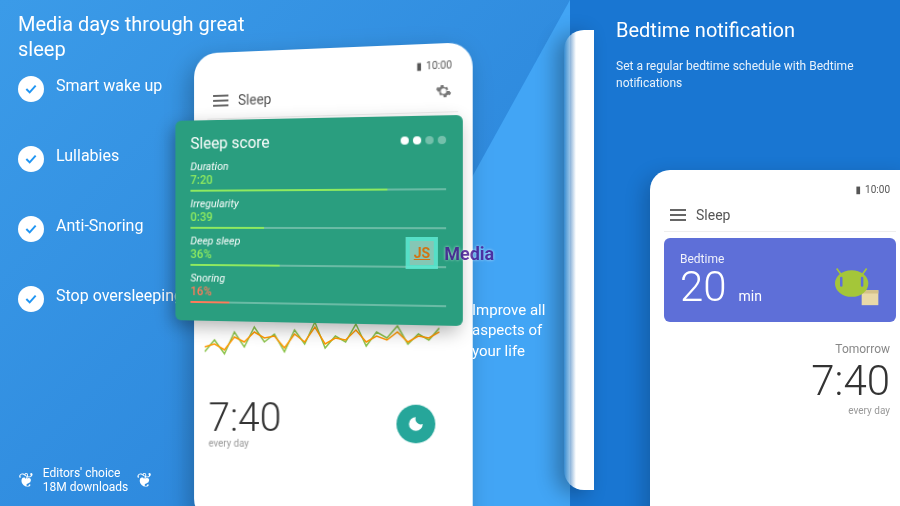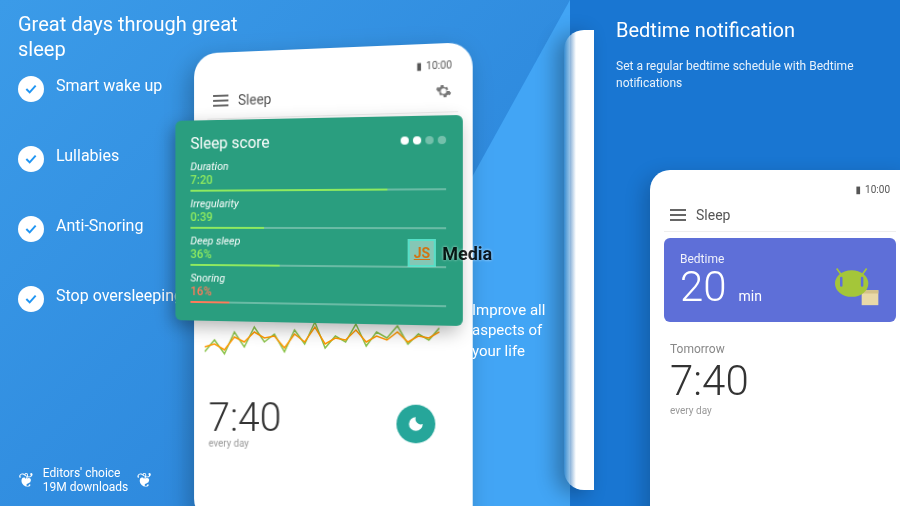--- a/index.html
+++ b/index.html
@@ -57,38 +57,38 @@
 .phone2 { position: absolute; right: -10px; top: 170px; width: 260px; height: 400px; background: #fff; border-radius: 20px 0 0 0; box-shadow: -6px 6px 20px rgba(0,0,0,0.2); padding: 12px 14px; }
 .phone2-edge { position: absolute; left: 564px; top: 30px; width: 30px; height: 460px; background: linear-gradient(90deg, rgba(0,0,0,0.15), #fff 40%); border-radius: 20px 0 0 20px; box-shadow: -8px 4px 20px rgba(0,0,0,0.3); }
 
 .bedtime-card { background: #5e6fd8; border-radius: 6px; padding: 14px 16px; color: #fff; margin-top: 6px; display: flex; justify-content: space-between; align-items: flex-end; }
 .bedtime-left .label { font-size: 12px; opacity: 0.9; }
 .bedtime-val { display: flex; align-items: baseline; gap: 12px; }
 .bedtime-num { font-size: 42px; font-weight: 300; line-height: 1; }
 .bedtime-unit { font-size: 14px; }
 .android-icon { width: 50px; height: 44px; }
 
-.tomorrow-card { margin-top: 10px; padding: 10px 6px; }
+.tomorrow-card { margin-top: 10px; padding: 10px 6px; text-align: right; }
 .tomorrow-label { font-size: 12px; color: #888; }
 .tomorrow-time { font-size: 42px; font-weight: 300; color: #333; }
 .tomorrow-sub { font-size: 10px; color: #999; }
 
 .watermark { position: absolute; left: 50%; top: 50%; transform: translate(-50%, -50%); display: flex; align-items: center; gap: 6px; z-index: 10; opacity: 0.85; }
-.watermark .jsbox { border: 2px solid #5eead4; color: #ef6c00; font-weight: 700; font-size: 14px; padding: 4px 4px; background: rgba(255,255,255,0.5); text-decoration: underline; }
-.watermark .media { color: #000000; font-weight: 700; font-size: 18px; text-shadow: 0 0 3px rgba(255,255,255,0.8); }
+.watermark .jsbox { border: 4px solid #5eead4; color: #ef6c00; font-weight: 700; font-size: 14px; padding: 4px 4px; background: rgba(255,255,255,0.5); text-decoration: underline; }
+.watermark .media { color: #4c1d95; font-weight: 700; font-size: 18px; text-shadow: 0 0 3px rgba(255,255,255,0.8); }
 </style>
 </head>
 <body>
 
 <div class="panel-left">
   <div class="triangle-accent"></div>
 </div>
 <div class="panel-right"></div>
 
-<div class="headline">Great days through great sleep</div>
+<div class="headline">Media days through great sleep</div>
 
 <div class="features">
   <div class="feature">
     <span class="check">
         <svg viewBox="0 0 24 24" fill="none" stroke="currentColor" stroke-width="3">
           <polyline points="5,12 10,17 19,7"></polyline>
         </svg>
       </span>
     <span>Smart wake up</span>
   </div>
@@ -115,21 +115,21 @@
         </svg>
       </span>
     <span>Stop oversleeping</span>
   </div>
 </div>
 
 <div class="editors">
   <span class="laurel">❦</span>
   <div>
     <div>Editors' choice</div>
-    <div>19M downloads</div>
+    <div>18M downloads</div>
   </div>
   <span class="laurel">❦</span>
 </div>
 
 <div class="phone2-edge"></div>
 
 <div class="phone1">
   <div class="phone1-inner">
     <div class="statusbar">
       <span>▮</span>

